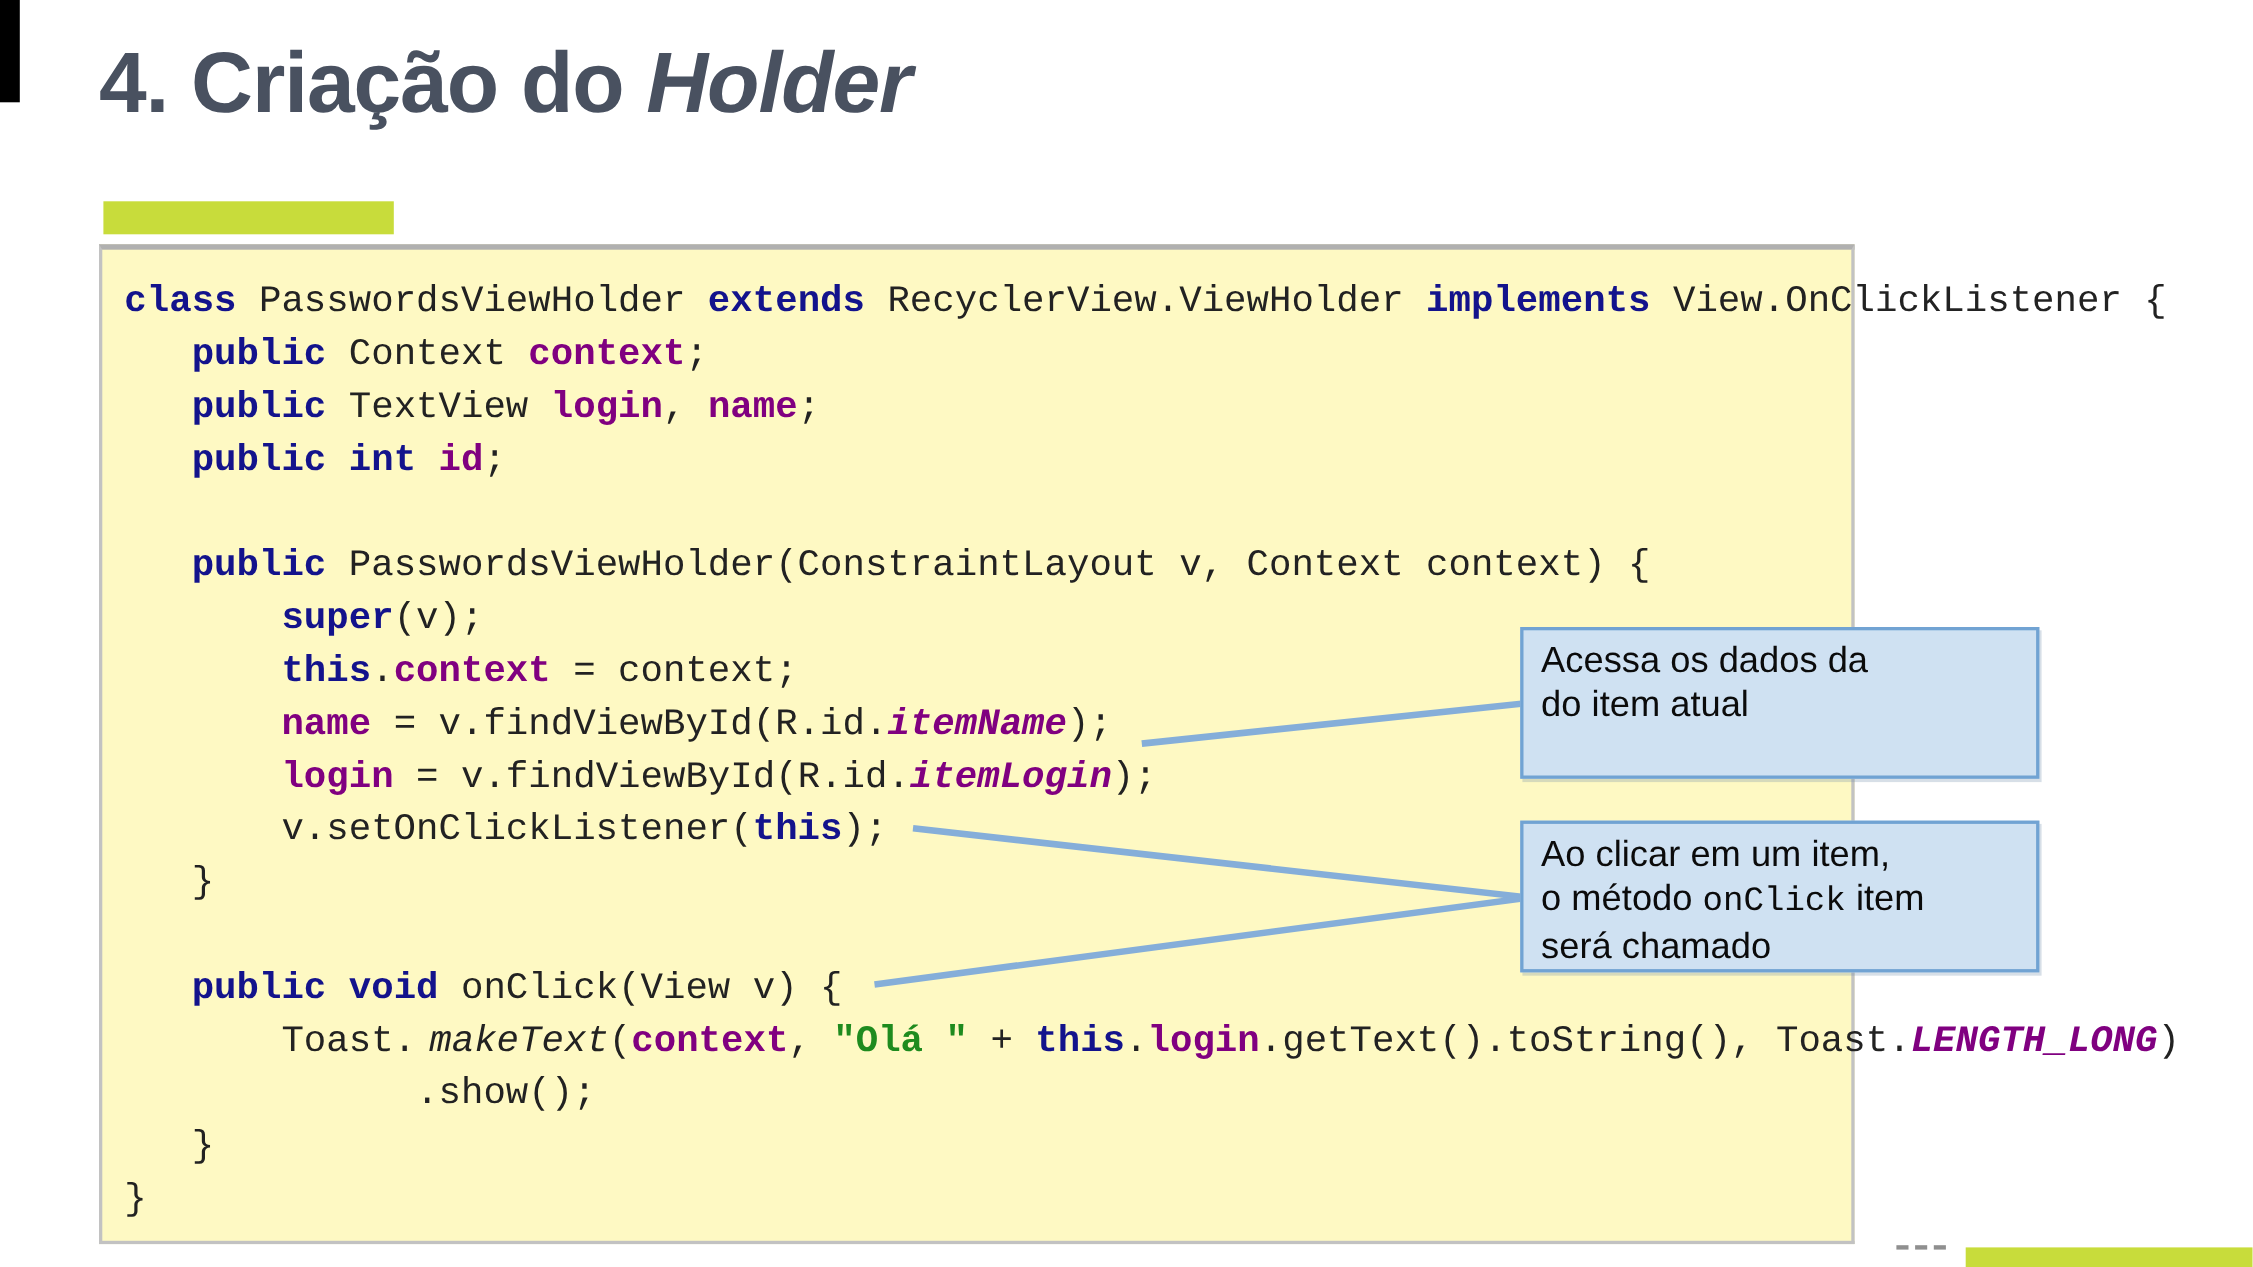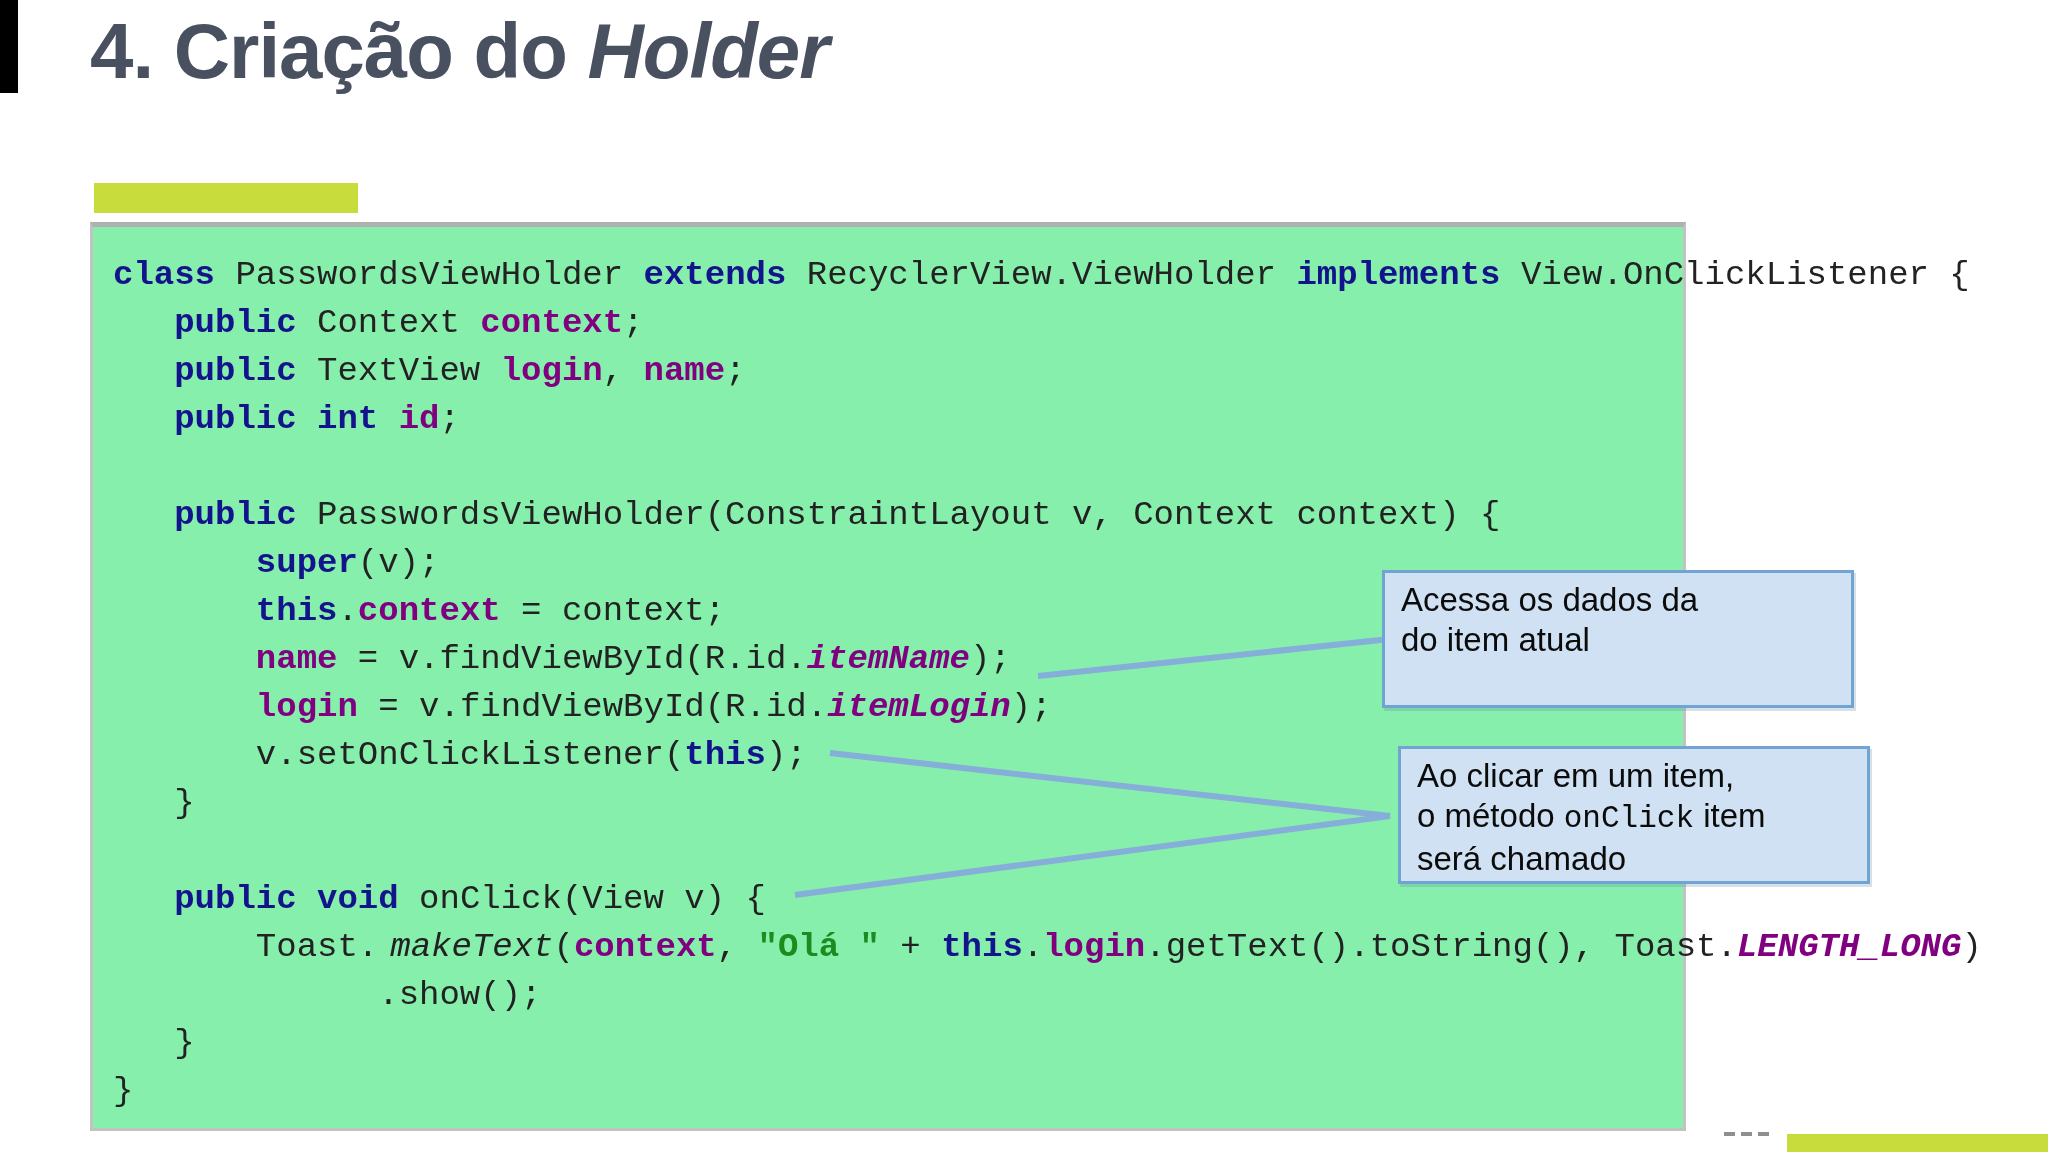--- a/index.html
+++ b/index.html
@@ -1,47 +1,47 @@
 <!DOCTYPE html>
 <html style="--lime: #c8dc3b; --title: #495160; --kw: #13138c; --id: #800080; --str: #1e8b1e; --callout-bg: #cfe1f2; --callout-border: #71a3d3; --connector: #85aed9;"><head>
 <meta charset="utf-8">
 <style>
   html,body{margin:0;padding:0;background:#ffffff;}
   .slide{position:relative;width:2048px;height:1152px;background:#ffffff;overflow:hidden;
          font-family:"Liberation Sans",sans-serif;}
 
   .corner-mark{position:absolute;left:0;top:0;width:18px;height:93px;background:#000;}
 
-  .title{position:absolute;left:90px;top:8px;margin:0;
+  .title{position:absolute;left:90px;top:32px;margin:0;
          font-size:78px;font-weight:bold;line-height:1.12;color:var(--title,#495160);
          letter-spacing:-1px;white-space:nowrap;}
   .title em{font-style:italic;}
 
   .accent-bar{position:absolute;left:94px;top:183px;width:264px;height:30px;background:var(--lime,#c8dc3b);}
 
   .code-box{position:absolute;left:90px;top:222px;width:1596px;height:909px;box-sizing:border-box;
-            background:#86efac;border:3px solid #c2c2c2;border-top:5px solid #b0b0b0;}
+            background:#fef9c3;border:3px solid #c2c2c2;border-top:5px solid #b0b0b0;}
   .code{margin:0;padding:24px 0 0 20px;font-family:"Liberation Mono","DejaVu Sans Mono",monospace;
         font-size:34px;line-height:48px;color:#222;white-space:pre;}
   .code-line{height:48px;white-space:pre;}
   .s-kw{color:var(--kw,#13138c);font-weight:bold;}
   .s-id{color:var(--id,#800080);font-weight:bold;}
   .s-idi{color:var(--id,#800080);font-weight:bold;font-style:italic;}
   .s-str{color:var(--str,#1e8b1e);font-weight:bold;}
   .s-it{font-style:italic;margin-left:12px;}
 
   .connectors{position:absolute;left:0;top:0;width:2048px;height:1152px;pointer-events:none;}
   .connectors line{stroke:var(--connector,#85aed9);stroke-width:6;}
 
   .callout{position:absolute;width:472px;height:138px;box-sizing:border-box;
            background:var(--callout-bg,#cfe1f2);border:3px solid var(--callout-border,#71a3d3);
            padding:7px 14px 0 16px;font-size:33px;line-height:40px;color:#0b0b0b;
            box-shadow:2px 3px 0 rgba(110,140,170,0.28);}
   .callout-1{left:1382px;top:570px;}
-  .callout-2{left:1382px;top:746px;margin-left:16px;}
+  .callout-2{left:1382px;top:746px;}
   .callout .mono{font-family:"Liberation Mono","DejaVu Sans Mono",monospace;font-size:31px;}
   .callout-line{white-space:nowrap;}
 
   .page-marks{position:absolute;left:1724px;top:1132px;width:60px;height:6px;}
   .page-marks i{display:inline-block;width:11px;height:4px;background:#8f8f8f;margin-right:6px;vertical-align:top;}
 
   .footer-bar{position:absolute;left:1787px;top:1134px;width:261px;height:18px;background:var(--lime,#c8dc3b);}
 </style>
 </head>
 <body>

